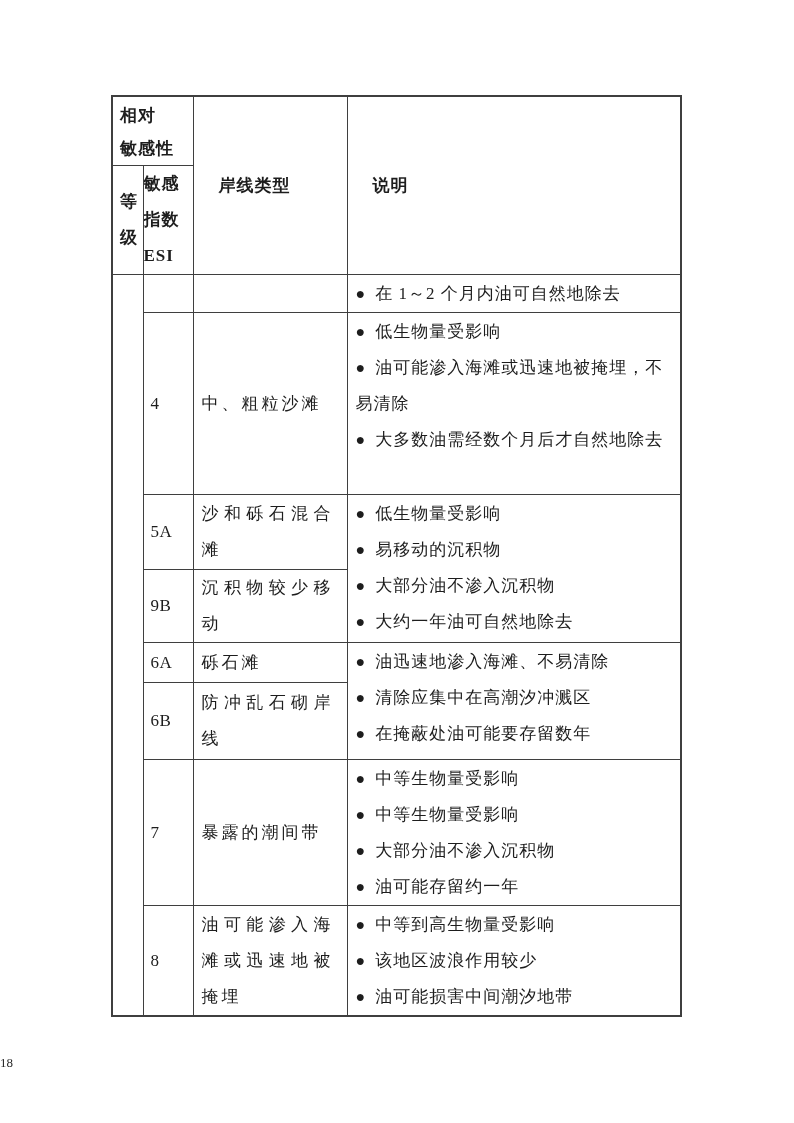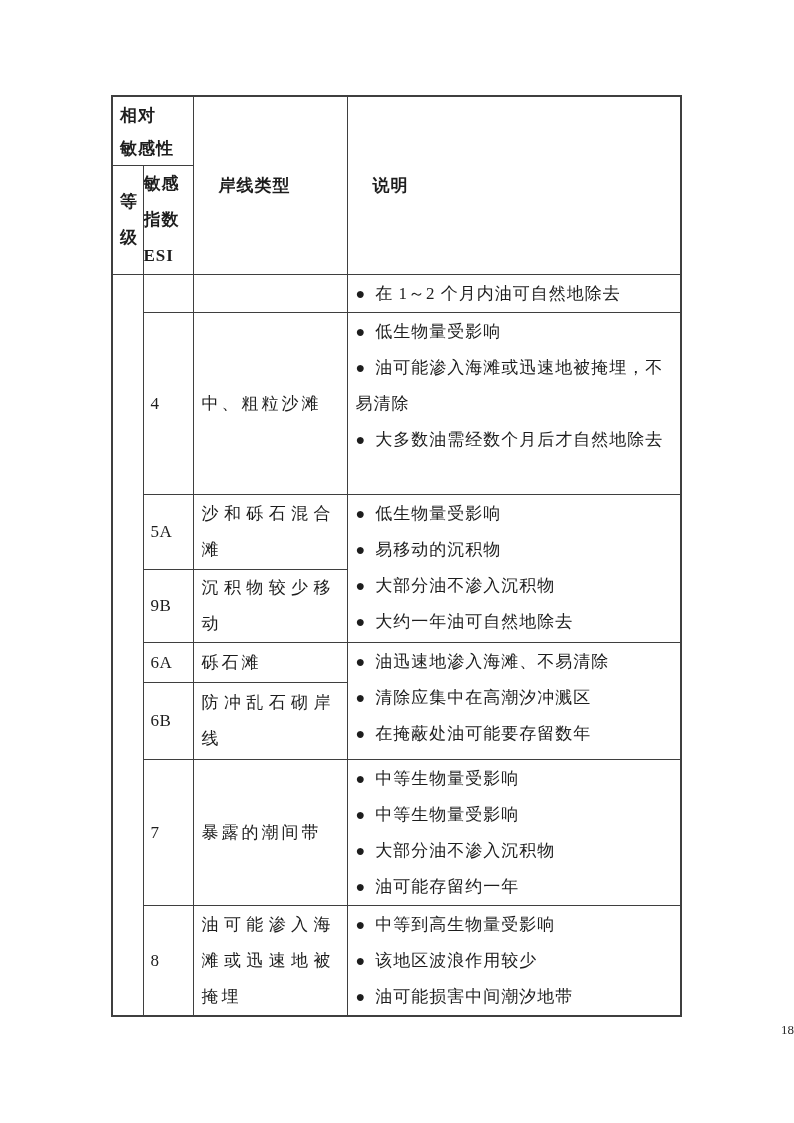--- a/index.html
+++ b/index.html
@@ -96,23 +96,23 @@
     letter-spacing: 1px;
   }
   .bullet-line { text-align: left; }
   .blt {
     font-size: 16px;
     margin-right: 10px;
     letter-spacing: 0;
   }
   .page-number {
     position: absolute;
-    left: 0; top: 1022px;
+    left: 0; top: 1055px;
     width: 794px;
-    text-align: right;
+    text-align: left;
     font-size: 13px;
     color: #2a2a2a;
   }
 </style>
 </head>
 <body>
 
 <div class="page">
 
   <table class="esi-table">

